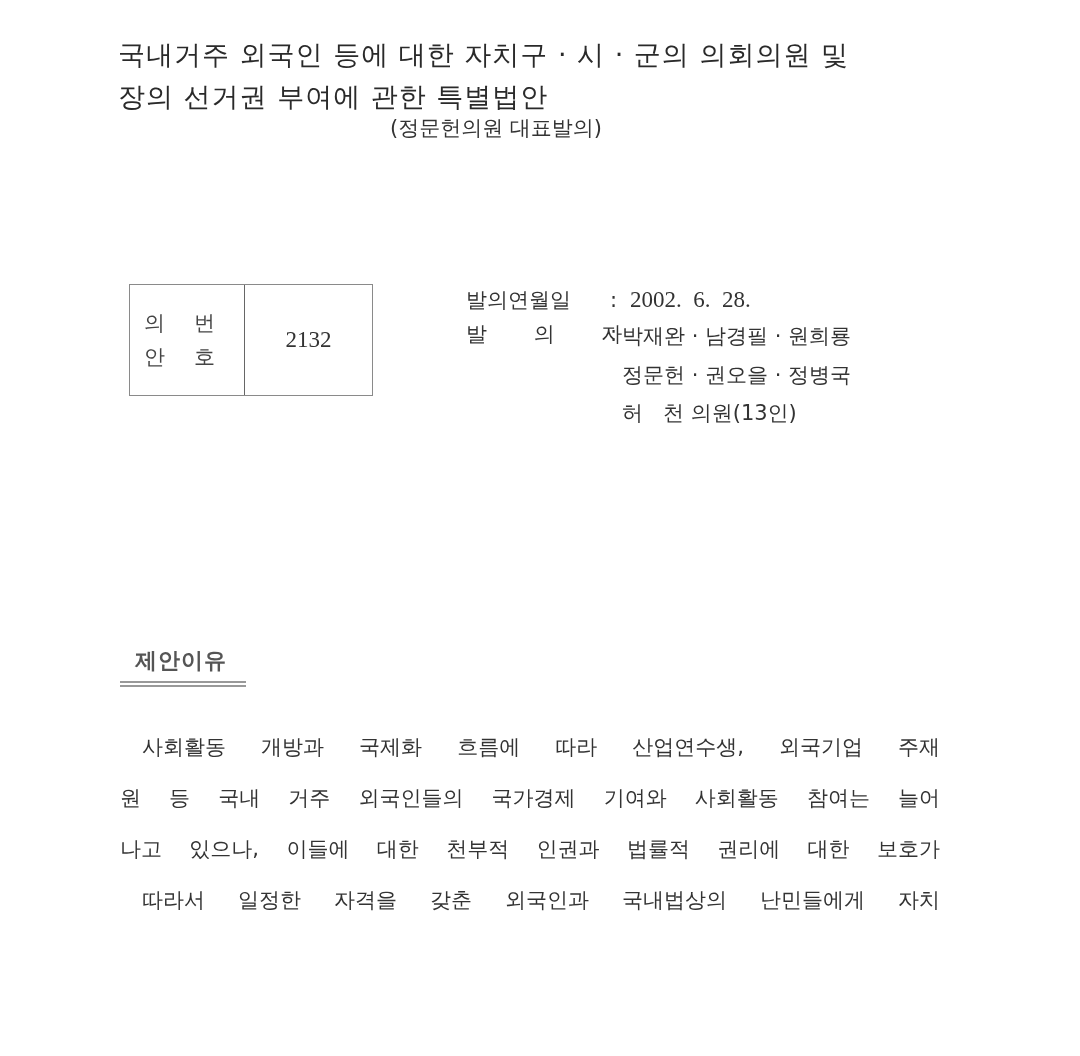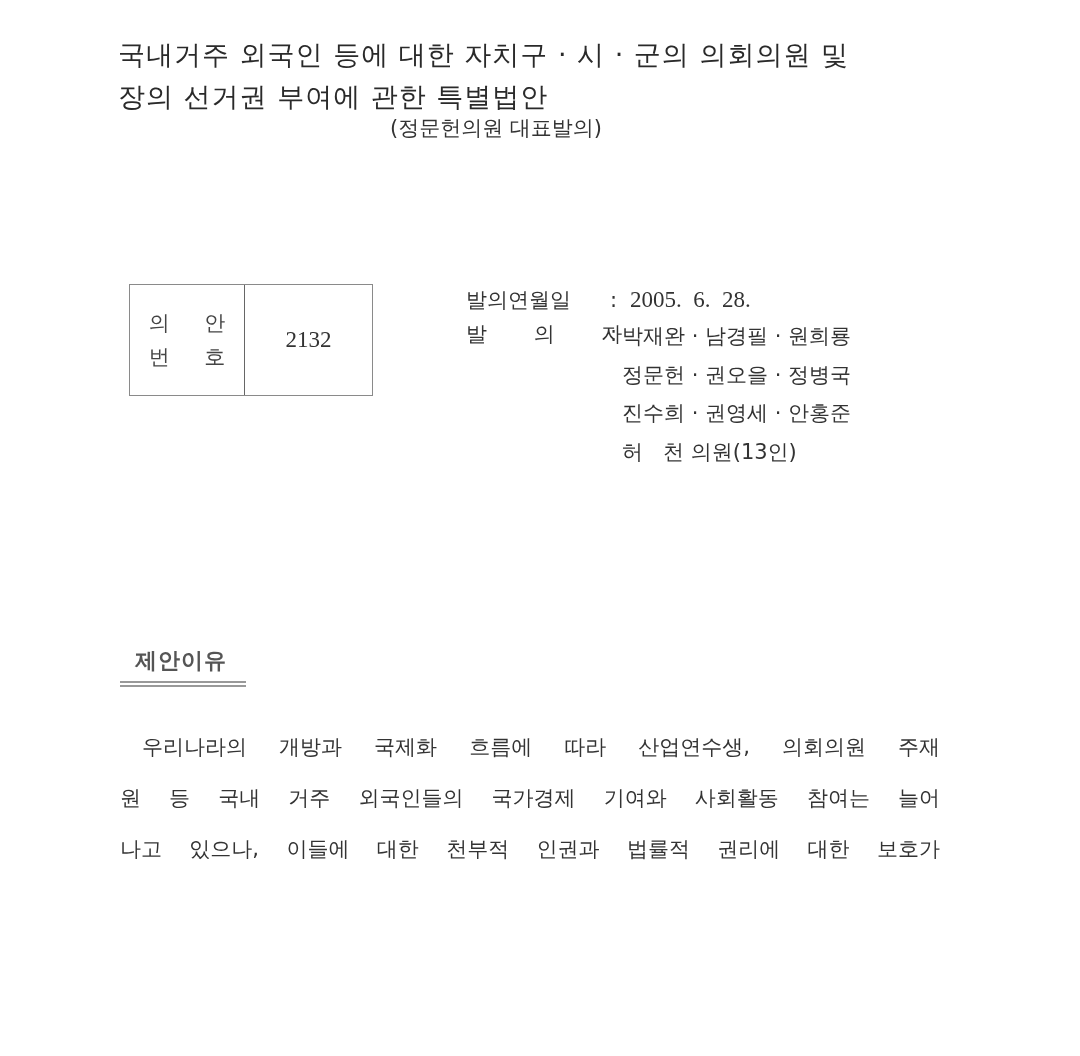--- a/index.html
+++ b/index.html
@@ -46,21 +46,21 @@
     width: 244px;
     height: 112px;
     border: 1.5px solid #8a8a8a;
     box-sizing: border-box;
     display: flex;
   }
   .bill-label-cell {
     width: 115px;
     border-right: 1.5px solid #666;
     display: flex;
-    flex-direction: column;
+    flex-direction: row;
     justify-content: center;
     align-items: center;
     font-family: "DejaVu Sans", sans-serif;
     font-size: 21px;
     line-height: 34px;
     color: #444;
     letter-spacing: 14px;
     padding-left: 14px;
     box-sizing: border-box;
   }
@@ -173,35 +173,35 @@
     <span>의 안</span>
     <span>번 호</span>
   </div>
   <div class="bill-number-cell">2132</div>
 </div>
 
 <div class="meta">
   <div class="meta-row">
     <span class="meta-label">발의연월일</span>
     <span class="meta-colon">:</span>
-    <span class="meta-value" style="white-space:pre;">2005.  6.  28.</span>
+    <span class="meta-value" style="white-space:pre;">2002.  6.  28.</span>
   </div>
   <div class="meta-row">
     <span class="meta-label spaced">발 의 자</span>
     <span class="meta-colon">:</span>
   </div>
 </div>
 
 <div class="sponsors">
   <div class="sponsor-line">박재완 · 남경필 · 원희룡</div>
   <div class="sponsor-line">정문헌 · 권오을 · 정병국</div>
-  <div class="sponsor-line">진수희 · 권영세 · 안홍준</div>
   <div class="sponsor-line" style="white-space:pre;">허   천 의원(13인)</div>
 </div>
 
 <div class="section-heading">제안이유</div>
 <div class="heading-underline"></div>
 
 <div class="body-text">
-  <div class="body-line indent">우리나라의 개방과 국제화 흐름에 따라 산업연수생, 의회의원 주재</div>
+  <div class="body-line indent">사회활동 개방과 국제화 흐름에 따라 산업연수생, 외국기업 주재</div>
   <div class="body-line">원 등 국내 거주 외국인들의 국가경제 기여와 사회활동 참여는 늘어</div>
   <div class="body-line">나고 있으나, 이들에 대한 천부적 인권과 법률적 권리에 대한 보호가</div>
+  <div class="body-line indent">따라서 일정한 자격을 갖춘 외국인과 국내법상의 난민들에게 자치</div>
 </div>
 
 </body></html>

